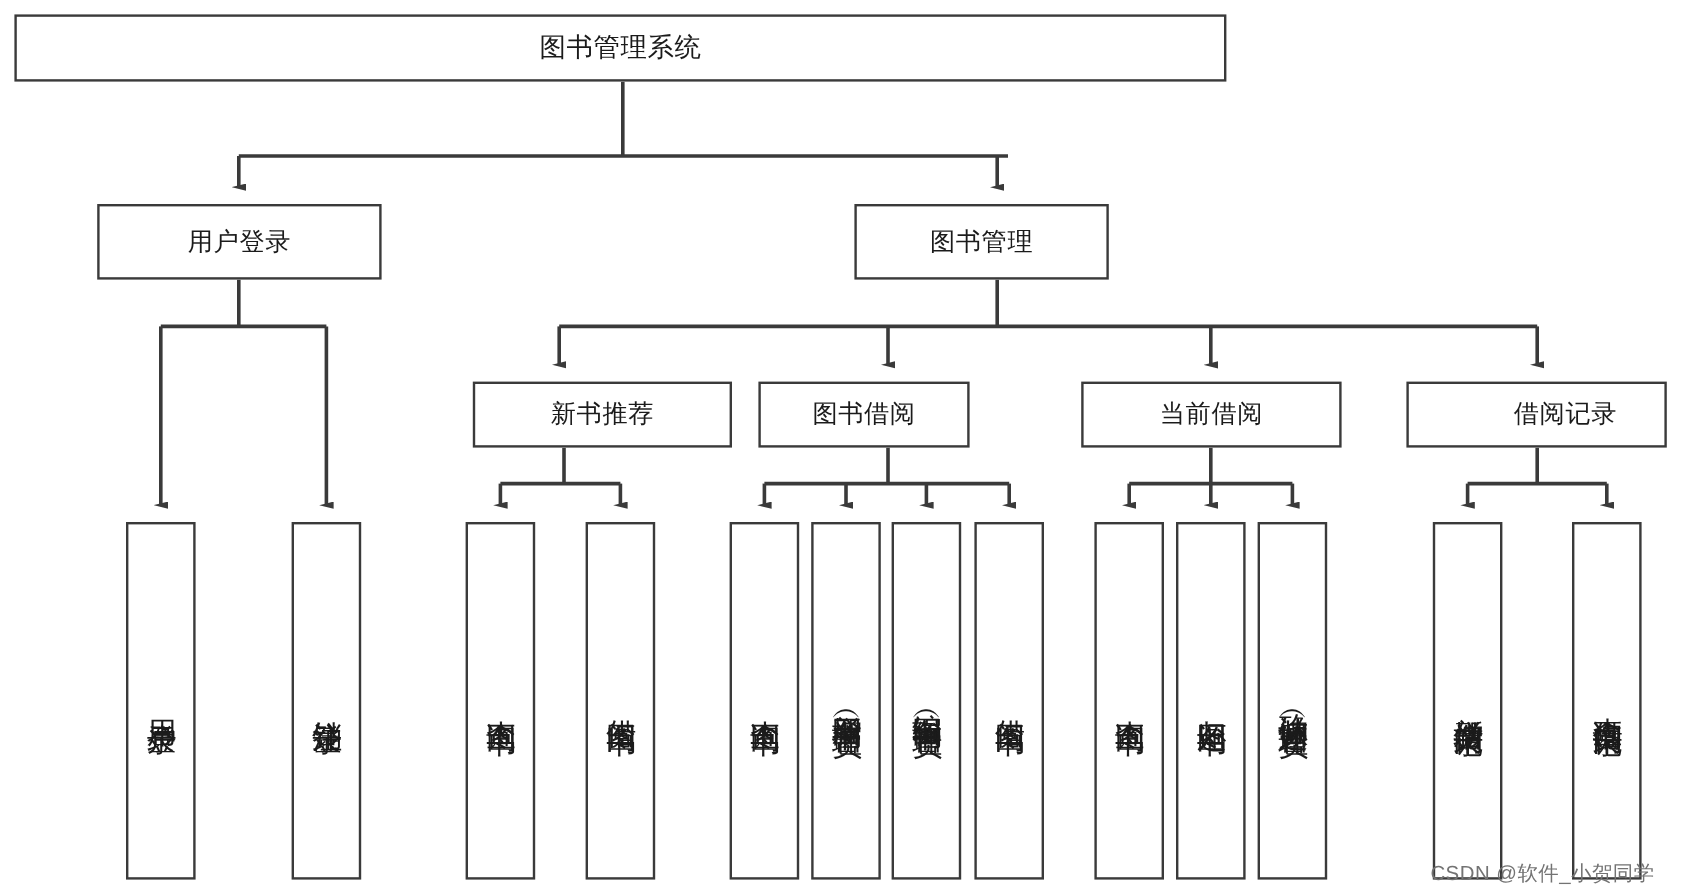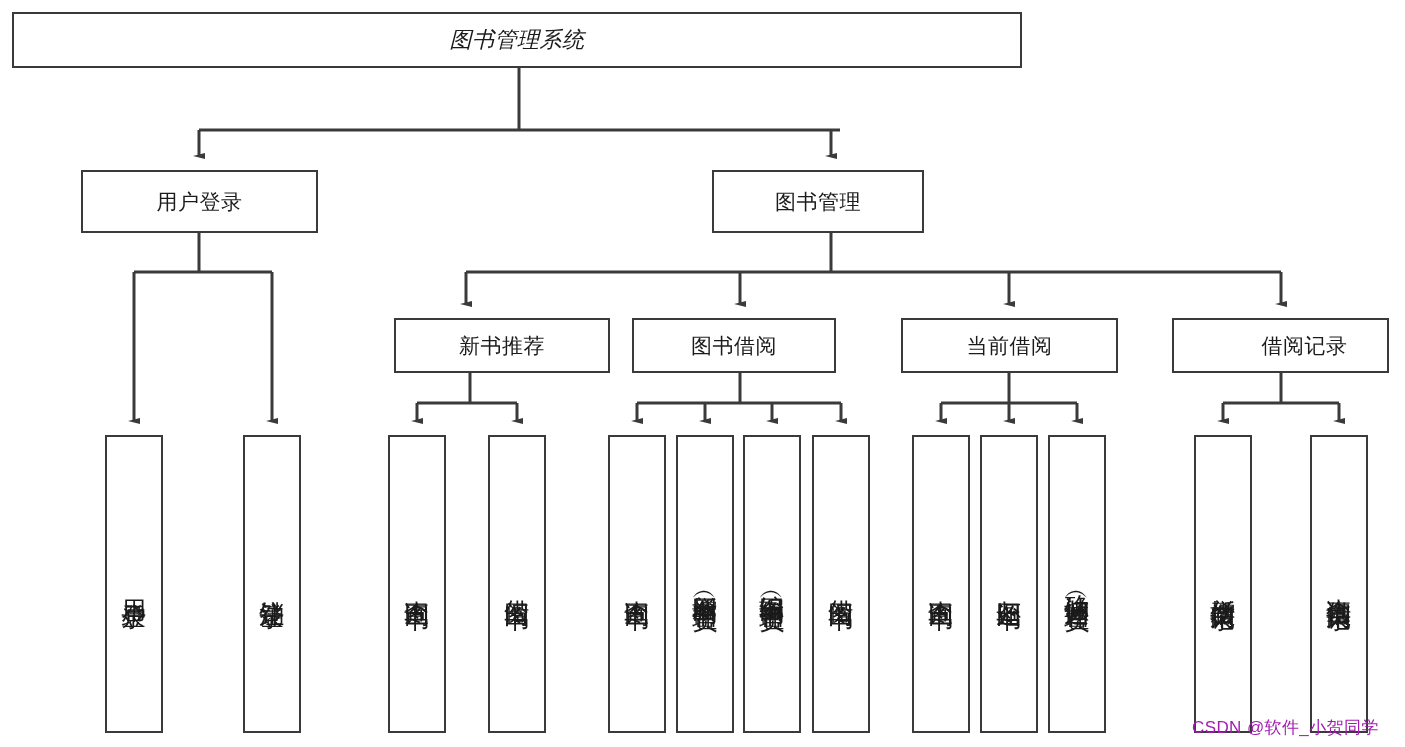--- a/index.html
+++ b/index.html
@@ -41,40 +41,39 @@
     display: block;
     line-height: 1.02;
     letter-spacing: 0.5px;
     white-space: nowrap;
   }
   .h-node .label {
     font-size: 21px;
   }
   .root-node {
     border-width: 2px;
-    font-style: italic;
   }
   .root-node .label {
     font-size: 22px;
   }
   .v-node {
     align-items: center;
     justify-content: center;
   }
   .v-node .label {
     writing-mode: vertical-rl;
     text-orientation: upright;
     font-size: 25px;
     line-height: 1.06;
     letter-spacing: 2px;
   }
   .watermark {
     position: absolute;
     font-size: 17px;
-    color: #a21caf;
+    color: #737373;
     white-space: nowrap;
     letter-spacing: 0.4px;
     text-align: right;
   }
 </style>
 </head>
 <body>
 
 <div id="canvas">
 
@@ -137,21 +136,21 @@
   </div>
 
   <div class="node h-node" style="left:712px; top:170px; width:212px; height:63px;">
     <span class="label">图书管理</span>
   </div>
 
   <div class="node h-node" style="left:362px; top:318px; width:216px; height:55px;margin-left:32px;">
     <span class="label">新书推荐</span>
   </div>
 
-  <div class="node h-node" style="left:632px; top:318px; width:204px; height:55px;">
+  <div class="node h-node" style="left:632px; top:318px; width:176px; height:55px;">
     <span class="label">图书借阅</span>
   </div>
 
   <div class="node h-node" style="left:901px; top:318px; width:217px; height:55px;">
     <span class="label">当前借阅</span>
   </div>
 
   <div class="node h-node" style="left:1172px; top:318px; width:217px; height:55px;padding-left:48px;">
     <span class="label">借阅记录</span>
   </div>

